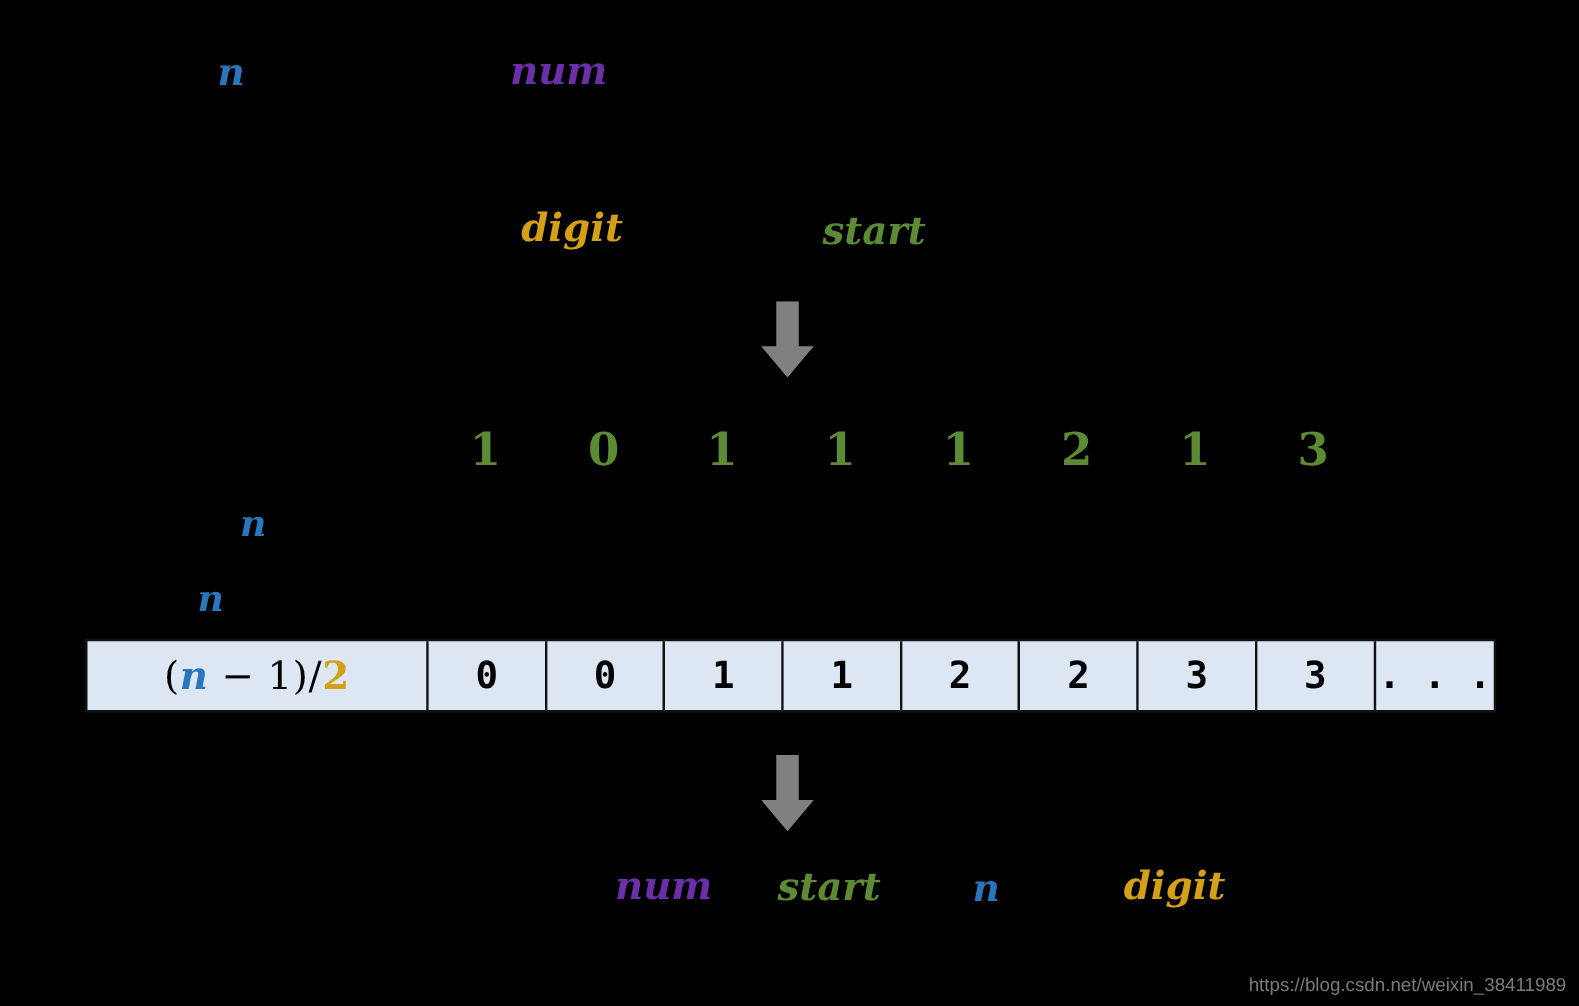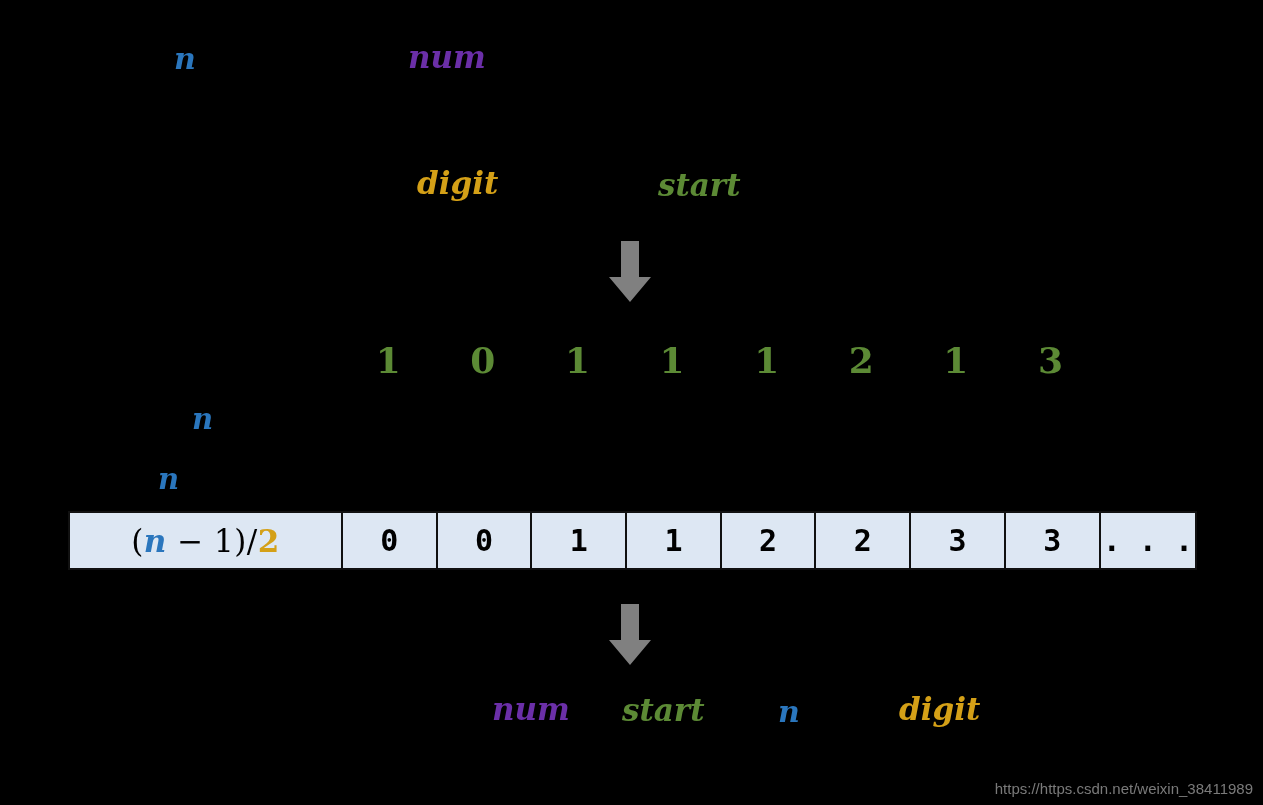--- a/index.html
+++ b/index.html
@@ -184,15 +184,15 @@
     <svg width="44" height="62" viewBox="0 0 44 62" xmlns="http://www.w3.org/2000/svg">
       <polygon points="13,0 31,0 31,36 43,36 22,61 1,36 13,36" fill="#808080"></polygon>
     </svg>
   </div>
 
   <div class="lab" id="lbl-num-bot">num</div>
   <div class="lab" id="lbl-start-bot">start</div>
   <div class="lab" id="lbl-n-bot">n</div>
   <div class="lab" id="lbl-digit-bot">digit</div>
 
-  <div id="watermark">https://https.csdn.net/weixin_38411989</div>
+  <div id="watermark">https://blog.csdn.net/weixin_38411989</div>
 
 </div>
 
 </body></html>

